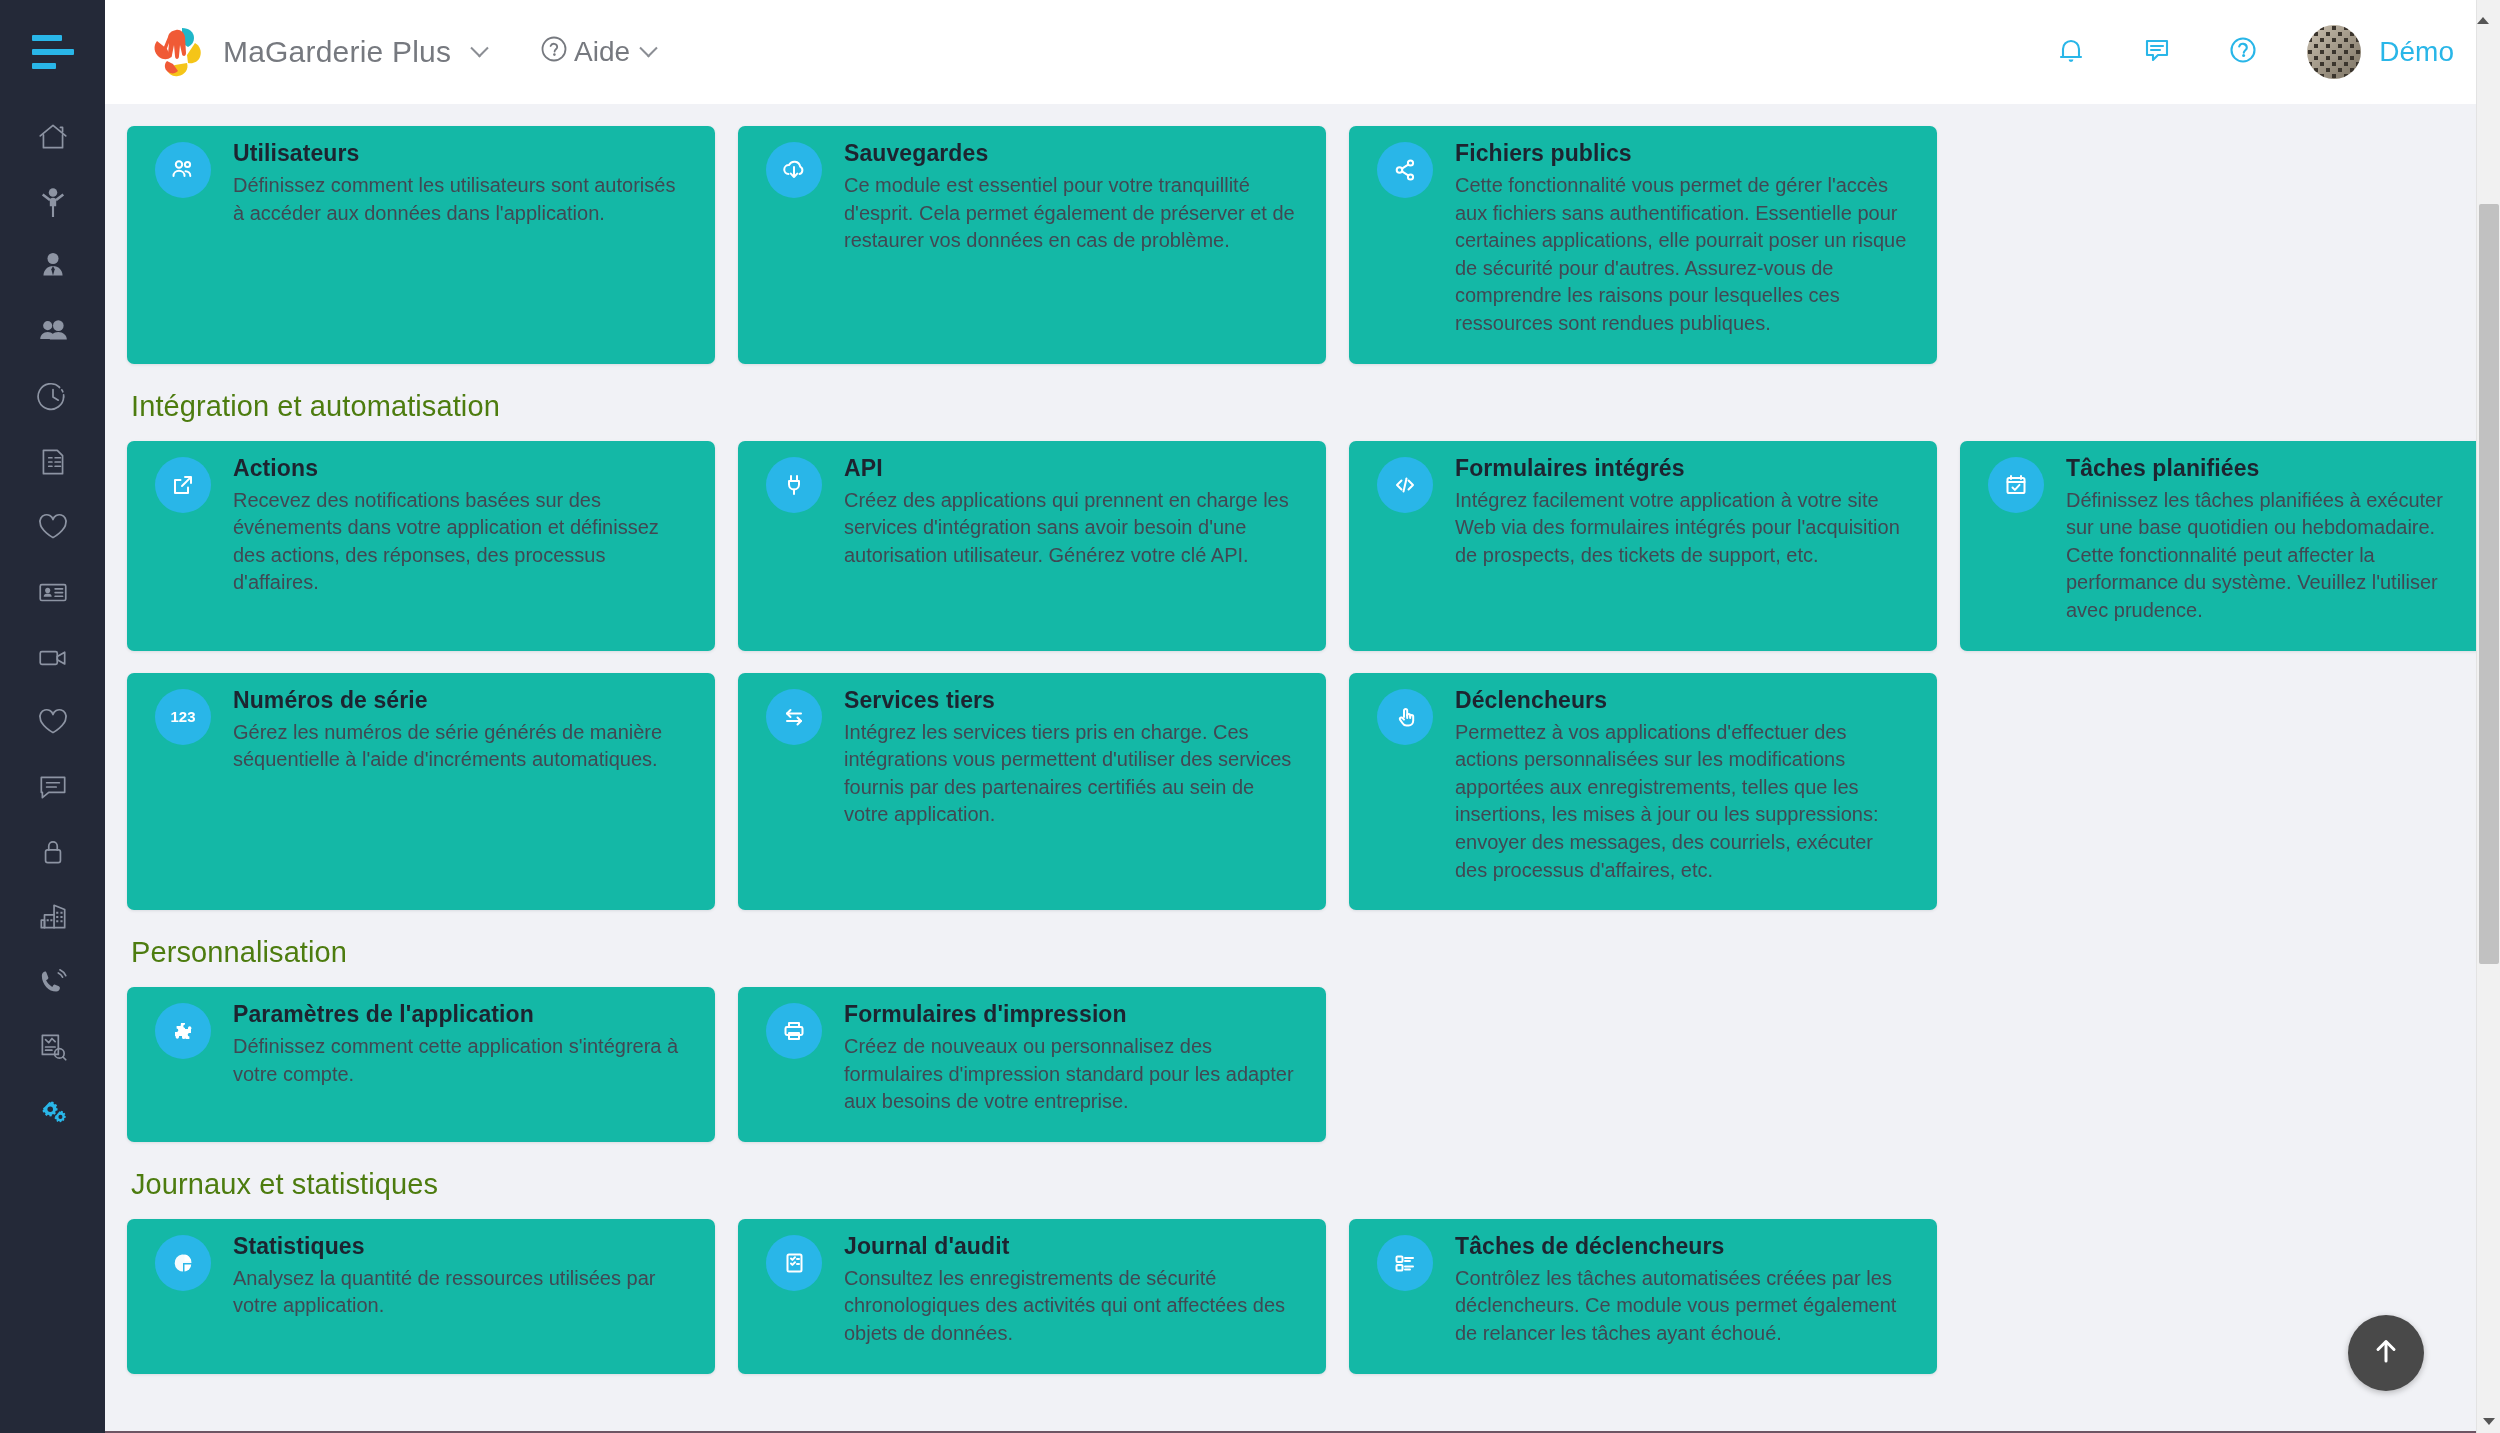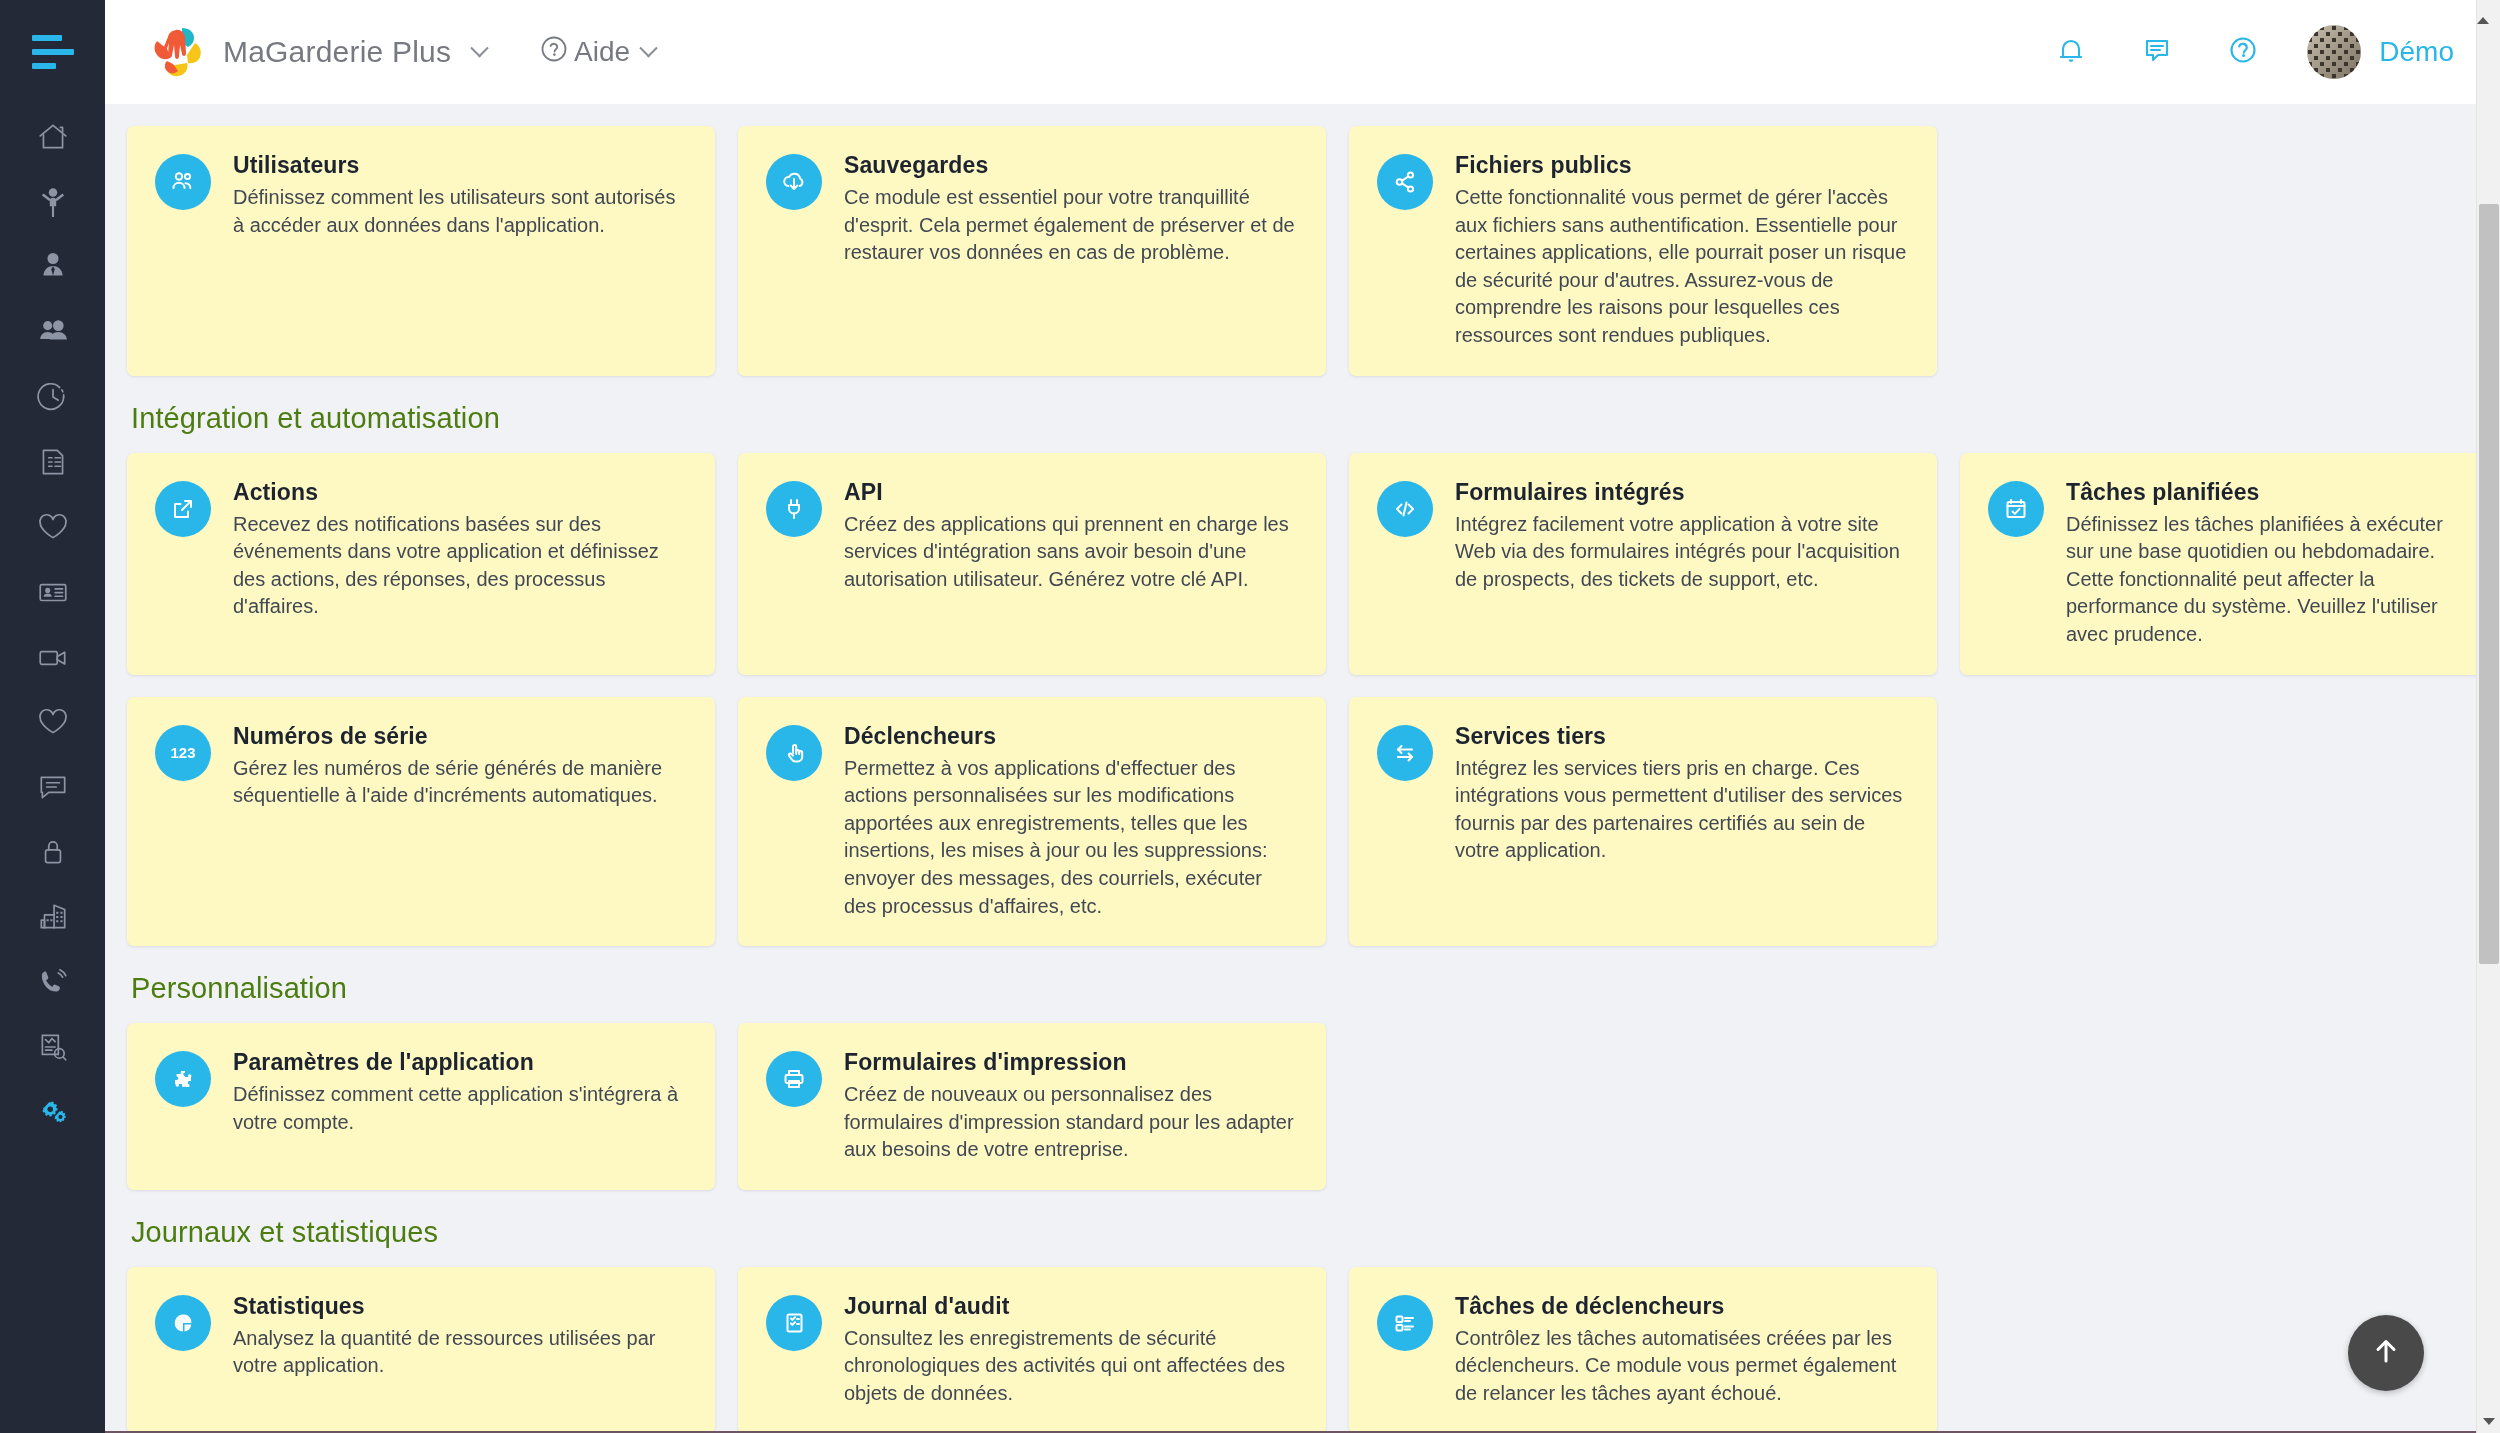--- a/index.html
+++ b/index.html
@@ -91,23 +91,23 @@
   }
 
   h2.section-title {
     font-size: 29px; font-weight: 400; color: #4d7c0f;
     margin: 26px 0 18px 4px; letter-spacing: .1px;
   }
 
   .row { display: flex; gap: 23px; margin-bottom: 22px; flex-wrap: nowrap; }
 
   .card {
-    background:#fef9c3; border-radius: 7px;
+    background:#14b8a6; border-radius: 7px;
     box-shadow: 0 1px 3px rgba(20,25,40,.10);
-    padding: 26px 30px 26px 28px;
+    padding: 14px 30px 26px 28px;
     display:flex; gap: 22px;
     width: 588px; flex: 0 0 588px;
     cursor: pointer;
   }
   .card.wide { width: 528px; flex: 0 0 528px; }
   .card-icon {
     flex: 0 0 56px; width: 56px; height: 56px; border-radius: 50%;
     background: #29b6e8; display:flex; align-items:center; justify-content:center;
     margin-top: 2px;
   }
@@ -505,43 +505,43 @@
             </div>
             <div class="card-body">
               <div class="card-title">Numéros de série</div>
               <div class="card-desc">Gérez les numéros de série générés de manière séquentielle à l'aide d'incréments automatiques.</div>
             </div>
           </div>
 
           <div class="card">
             <div class="card-icon">
               <svg viewBox="0 0 30 30">
-                  <path class="s" d="M14 15V8.6a1.6 1.6 0 0 1 3.2 0V16"></path>
-                  <path class="s" d="M17.2 13.4a1.5 1.5 0 0 1 3 0V16"></path>
-                  <path class="s" d="M20.2 14.6a1.5 1.5 0 0 1 3 0v4.2c0 2.6-2 4.7-4.6 4.7h-2.2c-1.6 0-3-.8-3.8-2.2L10 17.6c-.5-.9 0-1.9 1-2.1.6-.1 1.3.1 1.7.6l1.3 1.5"></path>
-                </svg>
-            </div>
-            <div class="card-body">
-              <div class="card-title">Déclencheurs</div>
-              <div class="card-desc">Permettez à vos applications d'effectuer des actions personnalisées sur les modifications apportées aux enregistrements, telles que les insertions, les mises à jour ou les suppressions: envoyer des messages, des courriels, exécuter des processus d'affaires, etc.</div>
-            </div>
-          </div>
-
-          <div class="card">
-            <div class="card-icon">
-              <svg viewBox="0 0 30 30">
                   <path class="s" d="M22 11.5H8"></path>
                   <path class="s" d="M11.5 8 8 11.5l3.5 3.5"></path>
                   <path class="s" d="M8 19h14"></path>
                   <path class="s" d="M18.5 15.5 22 19l-3.5 3.5"></path>
                 </svg>
             </div>
             <div class="card-body">
               <div class="card-title">Services tiers</div>
               <div class="card-desc">Intégrez les services tiers pris en charge. Ces intégrations vous permettent d'utiliser des services fournis par des partenaires certifiés au sein de votre application.</div>
+            </div>
+          </div>
+
+          <div class="card">
+            <div class="card-icon">
+              <svg viewBox="0 0 30 30">
+                  <path class="s" d="M14 15V8.6a1.6 1.6 0 0 1 3.2 0V16"></path>
+                  <path class="s" d="M17.2 13.4a1.5 1.5 0 0 1 3 0V16"></path>
+                  <path class="s" d="M20.2 14.6a1.5 1.5 0 0 1 3 0v4.2c0 2.6-2 4.7-4.6 4.7h-2.2c-1.6 0-3-.8-3.8-2.2L10 17.6c-.5-.9 0-1.9 1-2.1.6-.1 1.3.1 1.7.6l1.3 1.5"></path>
+                </svg>
+            </div>
+            <div class="card-body">
+              <div class="card-title">Déclencheurs</div>
+              <div class="card-desc">Permettez à vos applications d'effectuer des actions personnalisées sur les modifications apportées aux enregistrements, telles que les insertions, les mises à jour ou les suppressions: envoyer des messages, des courriels, exécuter des processus d'affaires, etc.</div>
             </div>
           </div>
         </div>
 
         <h2 class="section-title">Personnalisation</h2>
 
         <div class="row row-perso">
           <div class="card">
             <div class="card-icon">
               <svg viewBox="0 0 30 30">

